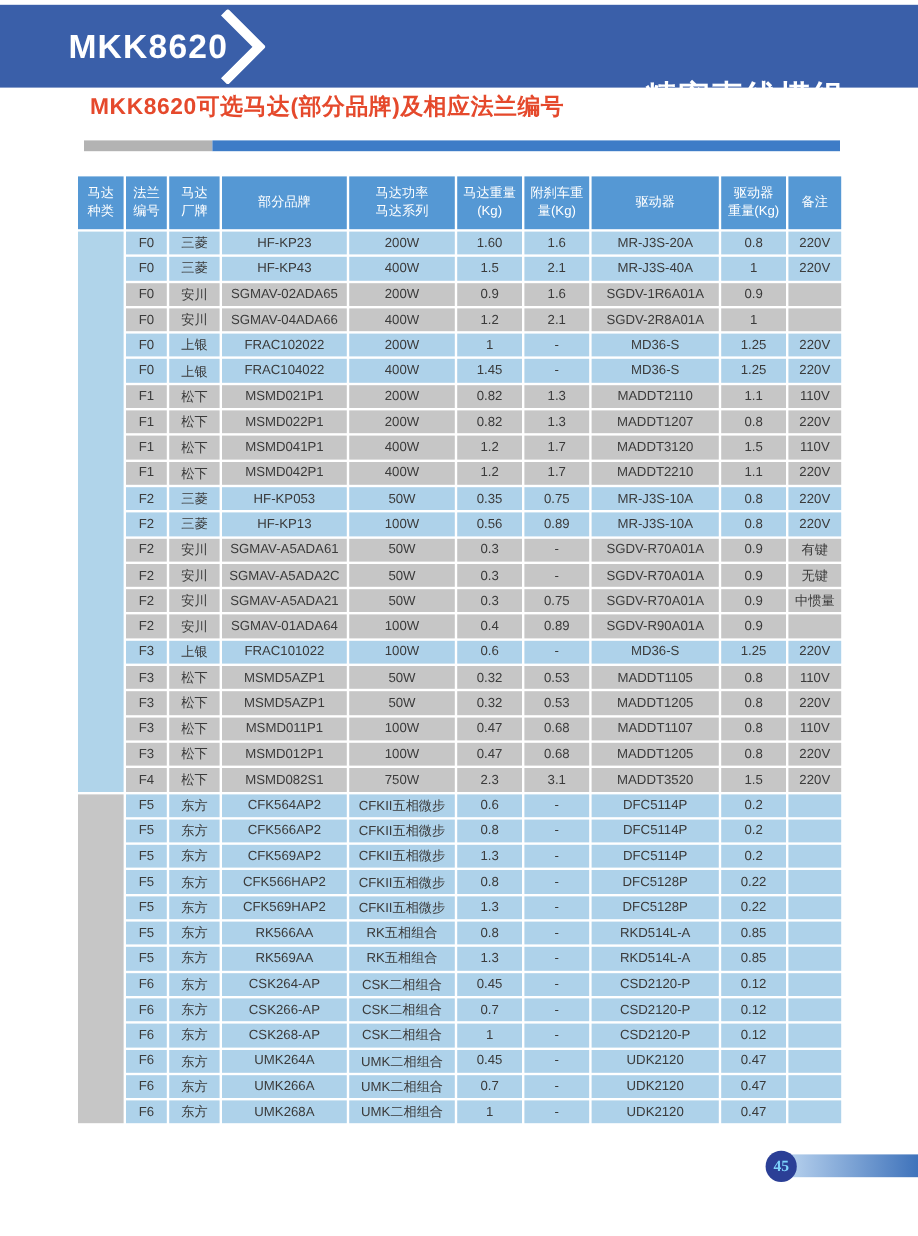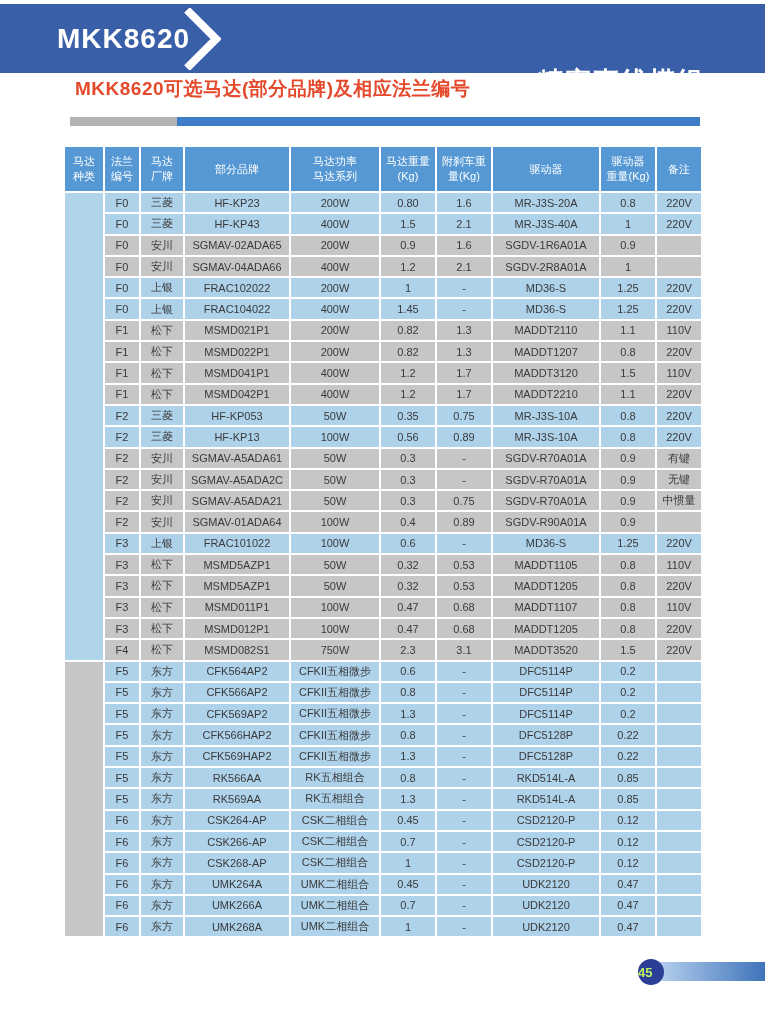--- a/index.html
+++ b/index.html
@@ -42,22 +42,22 @@
   td.blue{background:var(--row-blue);}
   td.gray{background:var(--row-gray);}
   td.group-cell{font-size:12px;line-height:1.7;padding-left:44px;}
   td.blue-group{background:var(--group-servo);}
   td.gray-group{background:var(--group-stepper);margin-left:24px;}
 
   
   .footer-bar{position:absolute;left:651px;top:962px;width:114px;height:19px;
     background:linear-gradient(to right,var(--grad-from),var(--grad-to));}
   .page-badge{position:absolute;left:638px;top:959px;width:26px;height:26px;border-radius:50%;
-    background:var(--badge-navy);color:#bef264;font-size:13px;font-weight:bold;
-    display:flex;align-items:center;}
+    background:var(--badge-navy);color:#7dd3fc;font-size:13px;font-weight:bold;
+    display:flex;align-items:center;justify-content:center;font-family:Liberation Serif, serif;}
 </style>
 </head>
 <body>
 
 <div class="page">
 
   <header class="top-band">
     <div class="model-title">MKK8620</div>
     <span class="chevron">
       <svg width="38" height="62" viewBox="0 0 38 62">
@@ -100,21 +100,21 @@
           <th>备注</th>
         </tr>
     </thead>
     <tbody id="table-body">
         <tr>
           <td rowspan="22" class="group-cell blue-group">伺服<br>马达</td>
           <td class="blue">F0</td>
           <td class="blue">三菱</td>
           <td class="blue">HF-KP23</td>
           <td class="blue">200W</td>
-          <td class="blue">0.80</td>
+          <td class="blue">1.60</td>
           <td class="blue">1.6</td>
           <td class="blue">MR-J3S-20A</td>
           <td class="blue">0.8</td>
           <td class="blue">220V</td>
         </tr>
         <tr>
           <td class="blue">F0</td>
           <td class="blue">三菱</td>
           <td class="blue">HF-KP43</td>
           <td class="blue">400W</td>

